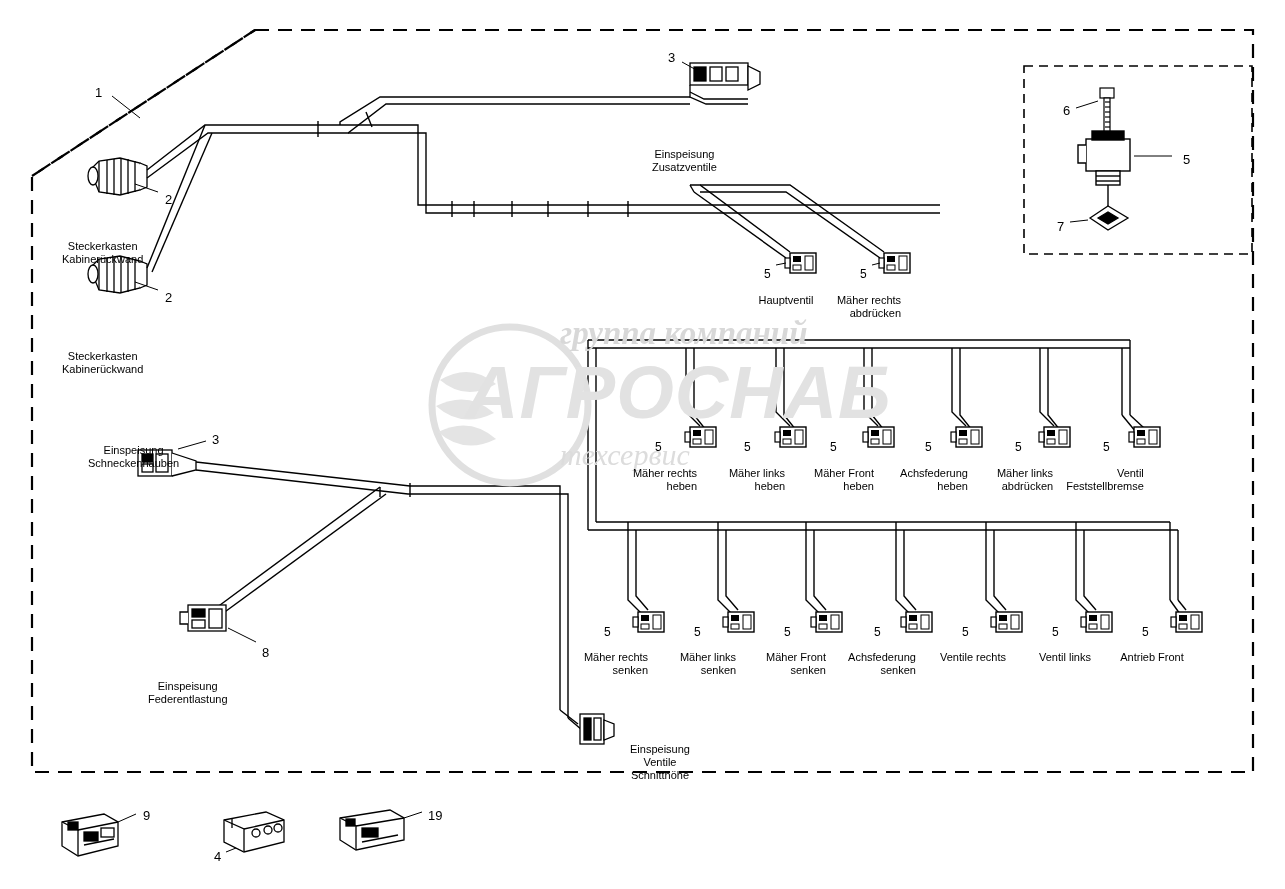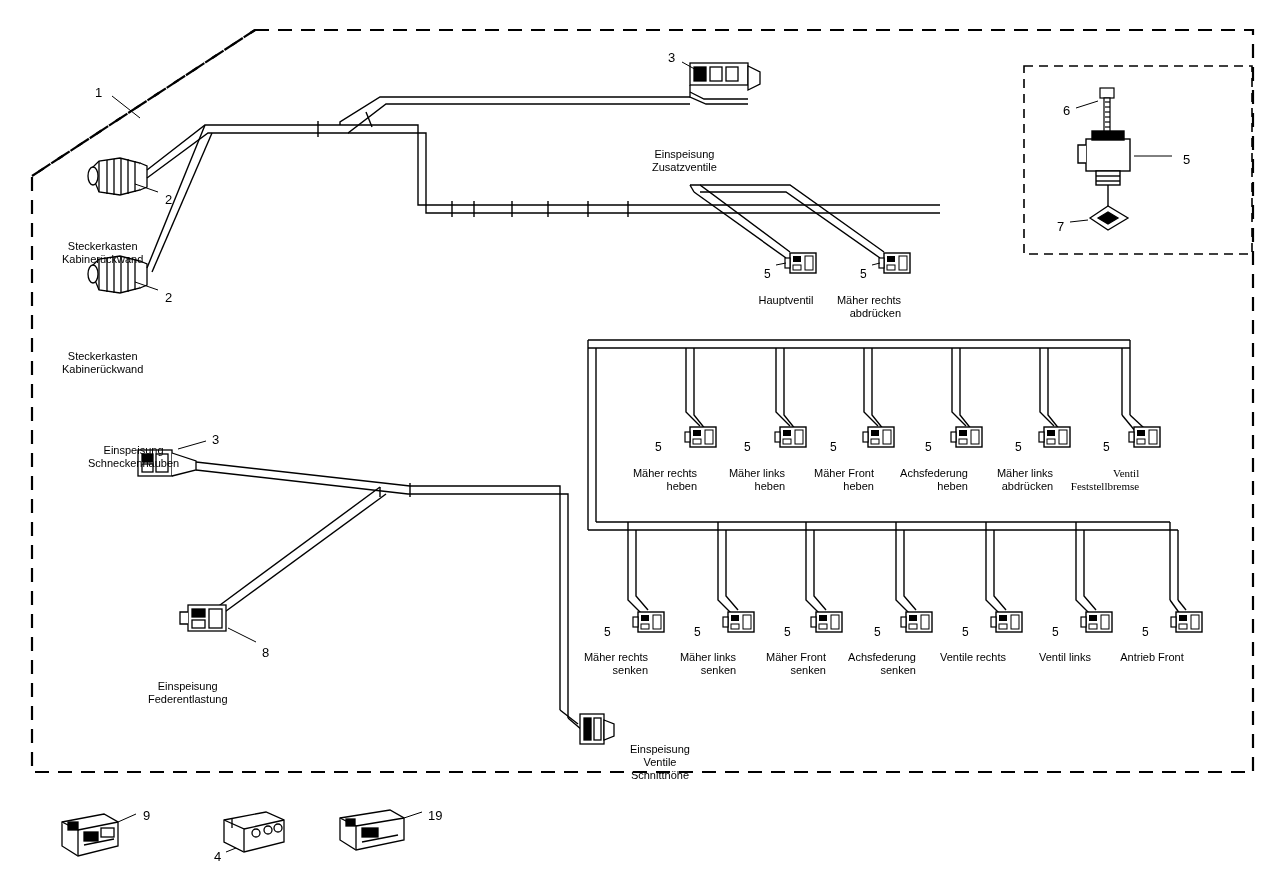--- a/index.html
+++ b/index.html
@@ -381,20 +381,35 @@
     <g stroke="#000" stroke-width="1">
       <line x1="404" y1="818" x2="422" y2="812"></line>
     </g>
 
     <g stroke="#000" stroke-width="1">
       <line x1="776" y1="265" x2="786" y2="263"></line>
       <line x1="872" y1="265" x2="880" y2="263"></line>
     </g>
   </svg>
 
+  <div id="watermark">
+    <svg width="260" height="190" style="position:absolute;left:0;top:0;">
+      <g fill="none" stroke="#e0e0e0" stroke-width="7">
+        <circle cx="110" cy="95" r="78"></circle>
+      </g>
+      <g fill="#e4e4e4">
+        <path d="M 40 70 q 30 -18 56 4 q -30 18 -56 -4 Z"></path>
+        <path d="M 36 96 q 32 -16 58 7 q -32 16 -58 -7 Z"></path>
+        <path d="M 38 122 q 32 -16 58 7 q -32 16 -58 -7 Z"></path>
+      </g>
+    </svg>
+    <div class="wm-text1">группа компаний</div>
+    <div class="wm-text2">АГРОСНАБ</div>
+    <div class="wm-text3">техсервис</div>
+  </div>
 
   <div id="labels-layer">
       <div class="lbl left" style="left: 62px; top: 208px;">Steckerkasten
 Kabinerückwand</div>
       <div class="lbl left" style="left: 62px; top: 318px;">Steckerkasten
 Kabinerückwand</div>
       <div class="lbl left" style="left: 652px; top: 116px;">Einspeisung
 Zusatzventile</div>
       <div class="lbl left" style="left: 88px; top: 412px;">Einspeisung
 Schneckenhauben</div>
@@ -409,21 +424,21 @@
       <div class="lbl" style="left: 665px; top: 467px; transform: translateX(-50%);">Mäher rechts
 heben</div>
       <div class="lbl" style="left: 757px; top: 467px; transform: translateX(-50%);">Mäher links
 heben</div>
       <div class="lbl" style="left: 844px; top: 467px; transform: translateX(-50%);">Mäher Front
 heben</div>
       <div class="lbl" style="left: 934px; top: 467px; transform: translateX(-50%);">Achsfederung
 heben</div>
       <div class="lbl" style="left: 1025px; top: 467px; transform: translateX(-50%);">Mäher links
 abdrücken</div>
-      <div class="lbl" style="left: 1105px; top: 467px; transform: translateX(-50%); font-family: Liberation Serif, serif;">Ventil
+      <div class="lbl" style="left: 1105px; top: 467px; transform: translateX(-50%);">Ventil
 Feststellbremse</div>
       <div class="lbl" style="left: 616px; top: 651px; transform: translateX(-50%);">Mäher rechts
 senken</div>
       <div class="lbl" style="left: 708px; top: 651px; transform: translateX(-50%);">Mäher links
 senken</div>
       <div class="lbl" style="left: 796px; top: 651px; transform: translateX(-50%);">Mäher Front
 senken</div>
       <div class="lbl" style="left: 882px; top: 651px; transform: translateX(-50%);">Achsfederung
 senken</div>
       <div class="lbl" style="left: 973px; top: 651px; transform: translateX(-50%);">Ventile rechts</div>

